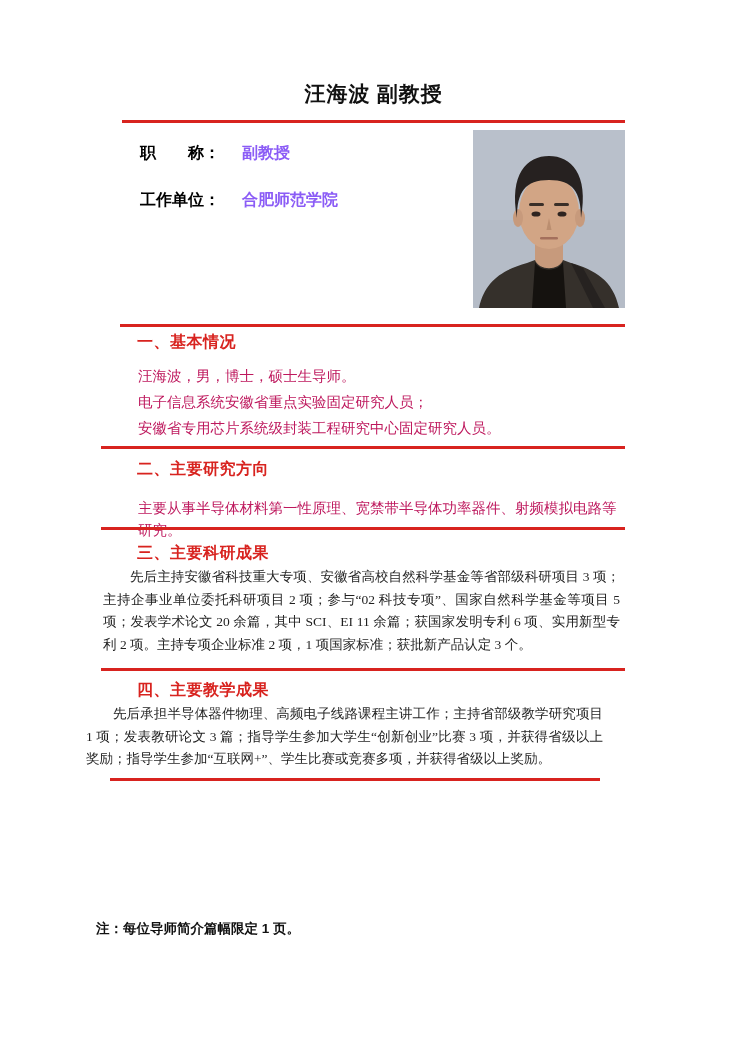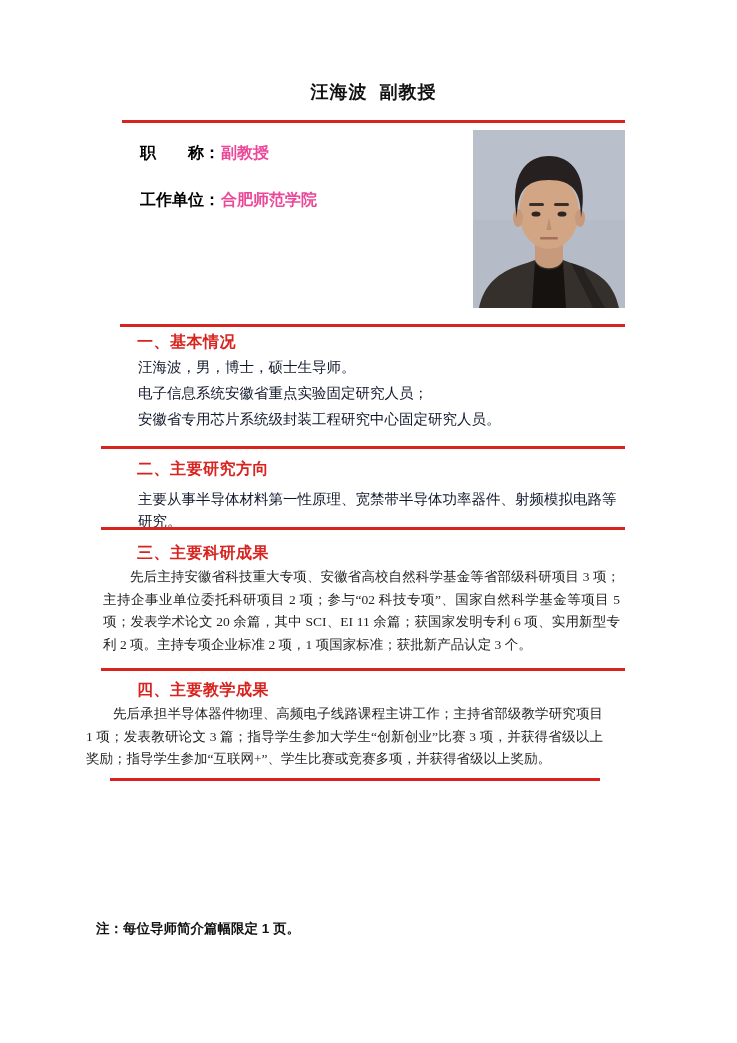--- a/index.html
+++ b/index.html
@@ -12,25 +12,25 @@
     background: #ffffff;
     overflow: hidden;
     font-family: "Liberation Serif", serif;
     color: #1f1f1f;
   }
   .doc-title {
     position: absolute;
     top: 80px; left: 122px; width: 503px;
     margin: 0;
     text-align: center;
-    font-size: 18px;
+    font-size: 21px;
     font-weight: 600;
     letter-spacing: 1px;
     color: #111;
-    font-family: Liberation Mono, monospace;
+    font-family: Liberation Serif, serif;
   }
   .rule {
     position: absolute;
     height: 3px;
     background: var(--accent);
   }
   .rule-1 { top: 120px; left: 122px; width: 503px; }
   .rule-2 { top: 324px; left: 120px; width: 505px; }
   .rule-3 { top: 446px; left: 101px; width: 524px; }
   .rule-4 { top: 527px; left: 101px; width: 524px; }
@@ -51,22 +51,22 @@
   }
   .info-label {
     font-family: "Liberation Sans", sans-serif;
     font-weight: 700;
     color: #000;
     white-space: pre;
   }
   .info-value {
     font-family: "Liberation Sans", sans-serif;
     font-weight: 600;
-    color: #ec4899;
-    margin-left: 1px;
+    color: #8b5cf6;
+    margin-left: 22px;
   }
   .info-row.email .info-label,
   .info-row.email .info-value {
     font-family: "Liberation Serif", serif;
     font-weight: 700;
   }
   .photo {
     position: absolute;
     top: 130px; left: 473px;
     width: 152px; height: 178px;
@@ -76,21 +76,21 @@
 
   .section { position: absolute; }
   .section-heading {
     font-family: "Liberation Sans", sans-serif;
     font-weight: 700;
     font-size: 16px;
     line-height: 20px;
     color: var(--accent);
     letter-spacing: 0.5px;
   }
-  .section-lines { font-size: 14.5px; line-height: 26px; color: #0f172a; }
+  .section-lines { font-size: 14.5px; line-height: 26px; color: #be185d; margin-top: 9px; }
   .section-para {
     margin: 0;
     font-size: 13.5px;
     line-height: 22.5px;
     text-align: justify;
     text-indent: 2em;
     color: #1f1f1f;
   }
   .sec-1-heading { top: 332px; left: 137px; }
   .sec-1-body    { top: 354px; left: 138px; width: 482px; }

